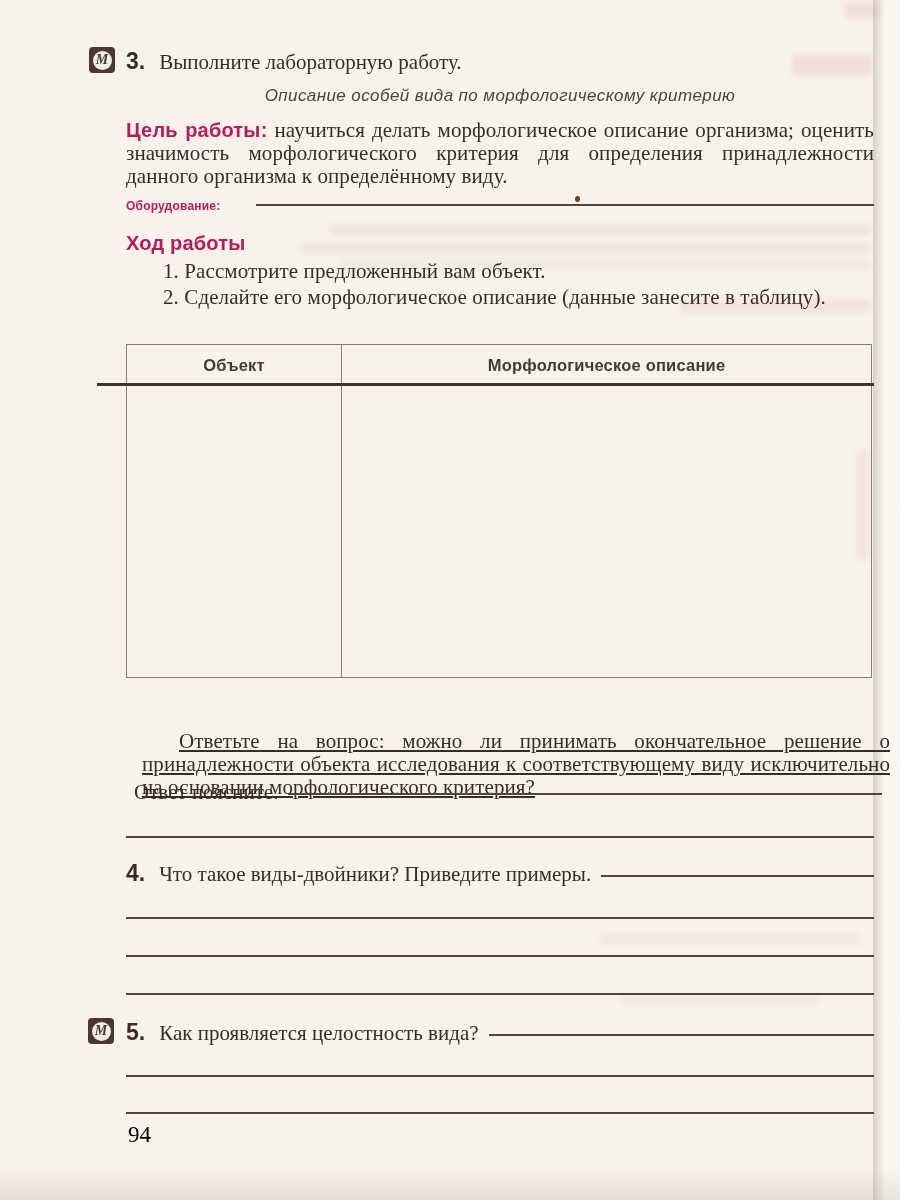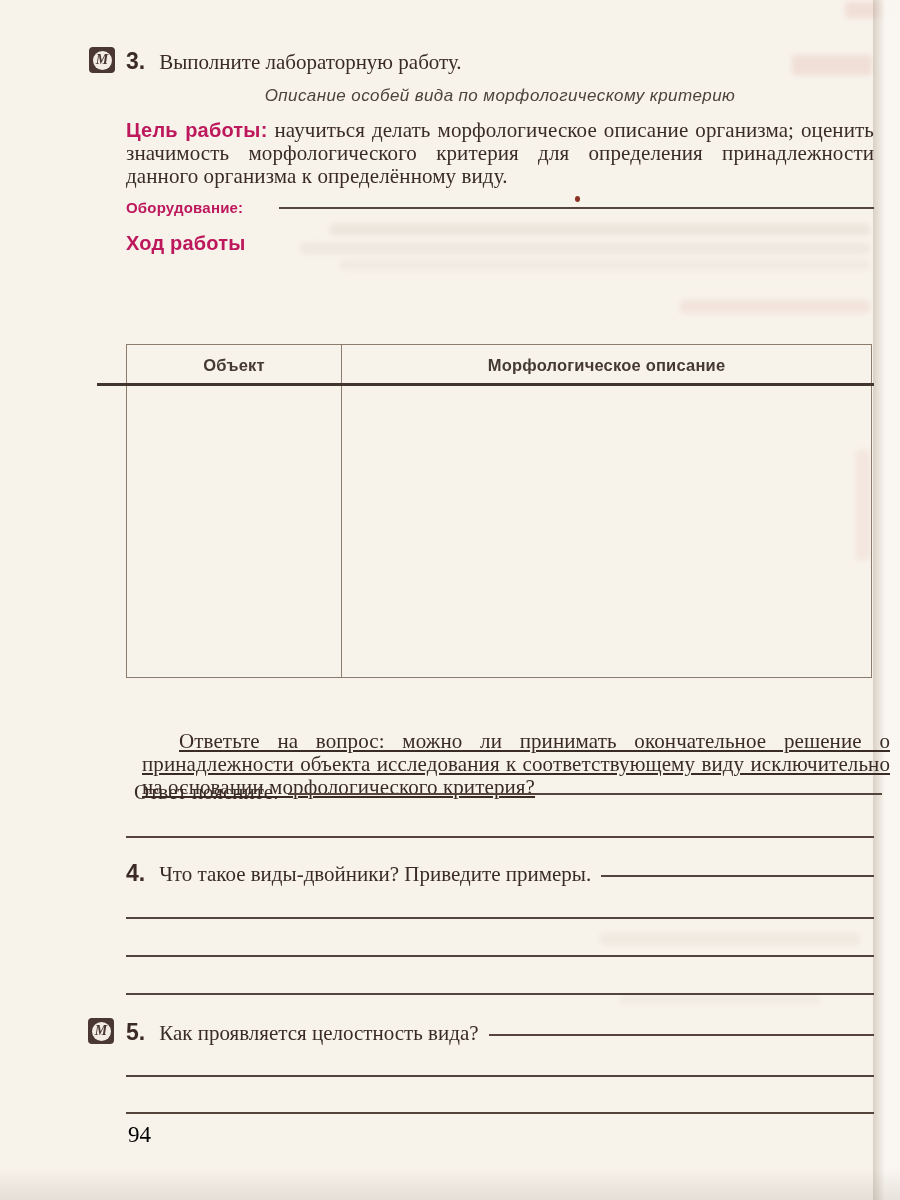--- a/index.html
+++ b/index.html
@@ -93,26 +93,30 @@
     <span class="qnum">3.</span>
     <span class="qtext" style="margin-left:14px;">Выполните лабораторную работу.</span>
   </div>
 
   <div class="lab-title">Описание особей вида по морфологическому критерию</div>
 
   <p class="content body-text" style="top:119px;margin:0;"><span class="head-bold" style="font-size:20px;">Цель работы:</span>
     <span>научиться делать морфологическое описание организма; оценить значимость морфологического критерия для определения принадлежности данного организма к определённому виду.</span></p>
 
   <div class="abs row" style="left:126px;top:199px;width:748px;">
-    <span class="head-bold" style="font-size:15px;">Оборудование:</span>
+    <span class="head-bold" style="font-size:12px;">Оборудование:</span>
     <span class="fill-line" style="margin-left:36px;"></span>
   </div>
 
   <div class="abs head-bold" style="left:126px;top:232px;font-size:20px;">Ход работы</div>
 
+  <div class="content" style="top:258px;">
+    <p class="body-text" style="margin:0;text-indent:37px;line-height:26px;">1. Рассмотрите предложенный вам объект.</p>
+    <p class="body-text" style="margin:0;text-indent:37px;line-height:26px;">2. Сделайте его морфологическое описание (данные занесите в таблицу).</p>
+  </div>
 
   <div class="wtable">
     <div class="cell th">Объект</div>
     <div class="cell th">Морфологическое описание</div>
     <div class="cell"></div>
     <div class="cell"></div>
   </div>
   <div class="header-sep"></div>
 
   <p class="content body-text" style="top:714px;margin:16px;text-indent:37px;text-decoration:underline;">Ответьте на вопрос: можно ли принимать окончательное решение о принадлежности объекта исследования к соответствующему виду исключительно на основании морфологического критерия?</p>

